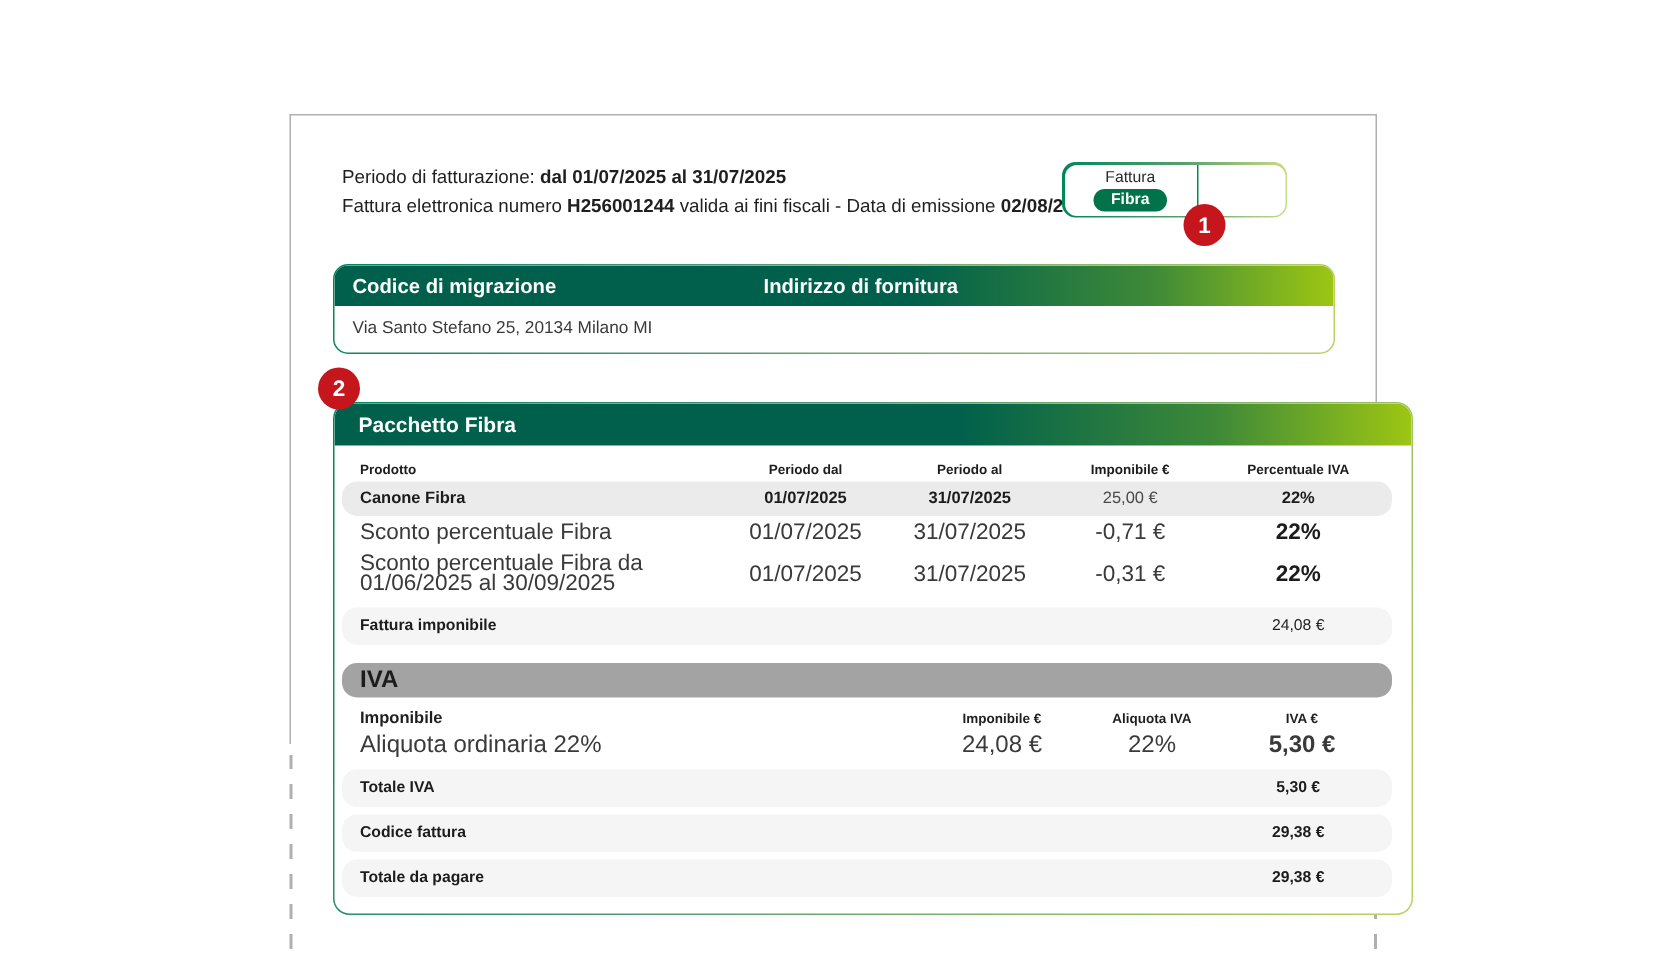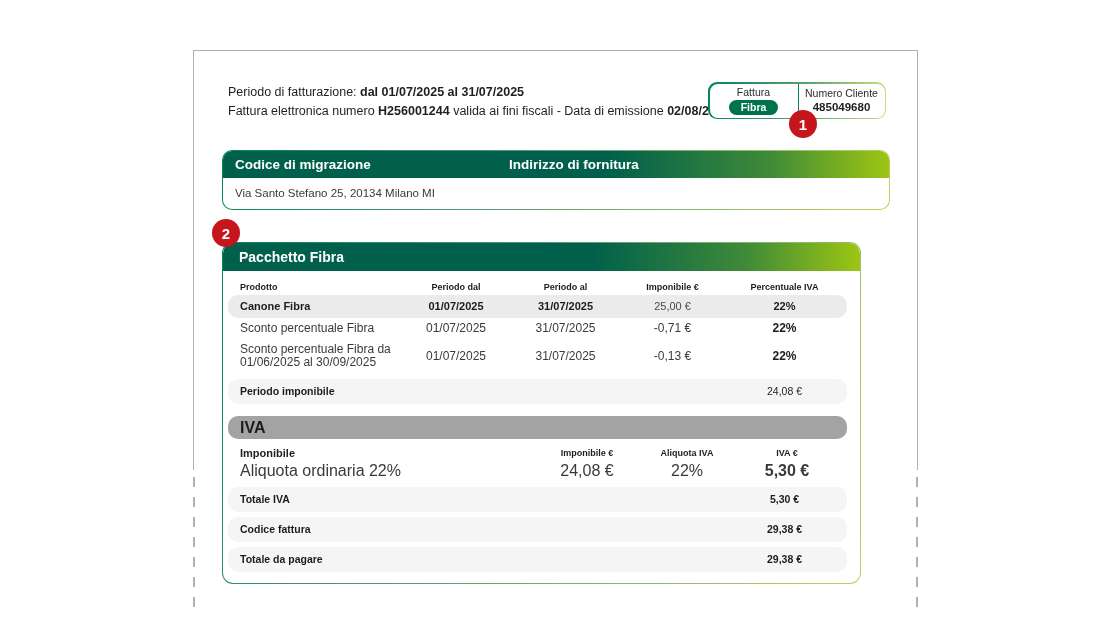--- a/index.html
+++ b/index.html
@@ -1,34 +1,34 @@
 <!DOCTYPE html>
 <html><head>
 <meta charset="utf-8">
 <style>
   * { margin:0; padding:0; box-sizing:border-box; }
   html,body { width:1113px; height:640px; background:#ffffff; overflow:hidden;
     font-family:"Liberation Sans", sans-serif; color:#1f1f1f; position:relative; }
 
-  .abs { position:absolute; }
+  .abs { position:absolute;margin-top:26px; }
 
   
   .page-frame { left:193px; top:50px; width:725px; height:420px;
     border-top:1px solid #b0b0b0; border-left:1px solid #b0b0b0; border-right:1px solid #b0b0b0; }
   .edge-dash { width:2px; top:477px; height:136px;
     background:repeating-linear-gradient(to bottom,#b0b0b0 0 10px,transparent 10px 20px); }
   .edge-dash.left { left:193px; }
   .edge-dash.right { left:916px; }
 
   
   .intro { left:228px; top:83px; font-size:12.5px; line-height:19px; color:#1f1f1f; }
   .intro b { font-weight:bold; }
 
   
-  .info-box { left:708px; top:82px; width:178px; height:37px; border-radius:9px; padding:1.5px;
+  .info-box { left:708px; top:82px; width:150px; height:37px; border-radius:9px; padding:1.5px;
     background:linear-gradient(90deg,#00875C 0%,#5aa06d 55%,#c9dc86 100%); }
   .info-box-inner { width:100%; height:100%; background:#fff; border-radius:8px; display:flex; overflow:hidden; }
   .info-cell { display:flex; flex-direction:column; align-items:center; justify-content:center; }
   .info-cell.l { width:89px; border-right:1.5px solid #00875C; }
   .info-cell.r { flex:1; }
   .info-label { font-size:10.5px; color:#2a2a2a; line-height:13px; }
   .fibra-badge { margin-top:1px; background:#00734A; color:#fff; font-weight:bold; font-size:10.5px;
     line-height:14px; padding:0 12px 1px; border-radius:9px; }
   .client-number { font-weight:bold; font-size:11.5px; line-height:14px; }
 
@@ -44,33 +44,33 @@
 
   
   .supply { left:222px; top:150px; width:668px; border-radius:10px; }
   .supply-inner { background:#fff; border-radius:9px; overflow:hidden; }
   .supply-head { display:grid; grid-template-columns:274px 1fr; align-items:center;
     height:27px; padding-left:12px; font-weight:bold; font-size:13.5px; }
   .supply-row { display:grid; grid-template-columns:274px 1fr; padding:9px 0 10px 12px;
     font-size:11.5px; color:#3a3a3a; }
 
   
-  .card { left:222px; top:242px; width:639px; border-radius:11px; }
+  .card { left:222px; top:242px; width:720px; border-radius:11px; }
   .card-inner { background:#fff; border-radius:10px; overflow:hidden; }
   .card-title { height:28px; line-height:28px; padding-left:16px; font-weight:bold; font-size:14px;
     border-radius:10px 10px 0 0; }
   .card-body { padding:7px 13px 11px 5px; }
 
   .g5 { display:grid; grid-template-columns:1fr 100px 95px 95px 105px; align-items:center;gap:12px; }
   .g4 { display:grid; grid-template-columns:1fr 100px 100px 100px; align-items:center; }
   .g2 { display:grid; grid-template-columns:1fr 105px; align-items:center; }
   .ctr { text-align:center; }
 
   .colhead { padding:5px 10px 3px 12px; font-size:9px; font-weight:bold; color:#1c1c1c; line-height:9px; }
-  .prow { padding:4px 10px 4px 12px; font-size:12px; color:#3a3a3a; line-height:13px; }
+  .prow { padding:4px 10px 4px 12px; font-size:15px; color:#3a3a3a; line-height:13px; }
   .prow.hl { background:#EBEBEB; border-radius:10px; padding:5px 10px 5px 12px; font-size:11px; color:#1c1c1c; }
   .prow.hl .bld, .bld { font-weight:bold; }
   .prow .vat { font-weight:bold; color:#1c1c1c; }
   .muted-val { color:#4a4a4a; }
 
   .band { background:#F5F5F5; border-radius:10px; padding:6px 10px 6px 12px; font-size:10.5px; line-height:13px; }
   .band .lbl { font-weight:bold; color:#1c1c1c; }
   .band.sub { margin-top:6px; }
   .iva-bar { margin-top:12px; background:#a3a3a3; border-radius:10px; padding:5px 12px;
     font-weight:bold; font-size:16px; line-height:13px; color:#1c1c1c; }
@@ -96,24 +96,20 @@
     <span>Fattura elettronica numero </span><b>H256001244</b><span> valida ai fini fiscali - Data di emissione </span><b>02/08/2025</b>
   </div>
 </div>
 
 <div class="abs info-box">
   <div class="info-box-inner">
     <div class="info-cell l">
       <span class="info-label">Fattura</span>
       <span class="fibra-badge">Fibra</span>
     </div>
-    <div class="info-cell r">
-      <span class="info-label">Numero Cliente</span>
-      <span class="client-number">485049680</span>
-    </div>
   </div>
 </div>
 
 <div class="abs callout c1">1</div>
 <div class="abs callout c2">2</div>
 
 <div class="abs supply border-grad">
   <div class="supply-inner">
     <div class="supply-head hdr-grad">
       <span>Codice di migrazione</span>
@@ -151,26 +147,26 @@
         <span class="ctr">01/07/2025</span>
         <span class="ctr">31/07/2025</span>
         <span class="ctr">-0,71 €</span>
         <span class="ctr vat">22%</span>
       </div>
 
       <div class="g5 prow">
         <span>Sconto percentuale Fibra da 01/06/2025 al 30/09/2025</span>
         <span class="ctr">01/07/2025</span>
         <span class="ctr">31/07/2025</span>
-        <span class="ctr">-0,13 €</span>
+        <span class="ctr">-0,31 €</span>
         <span class="ctr vat">22%</span>
       </div>
 
       <div class="g2 band sub">
-        <span class="lbl">Periodo imponibile</span>
+        <span class="lbl">Fattura imponibile</span>
         <span class="ctr">24,08 €</span>
       </div>
 
       <div class="iva-bar">IVA</div>
 
       <div class="g4 iva-colhead">
         <span class="desc">Imponibile</span>
         <span class="ctr sm">Imponibile €</span>
         <span class="ctr sm">Aliquota IVA</span>
         <span class="ctr sm">IVA €</span>

